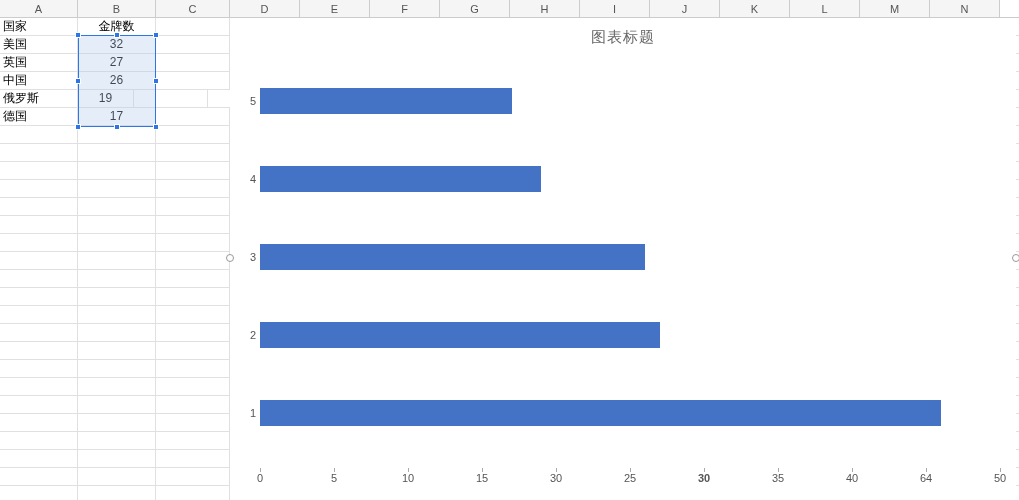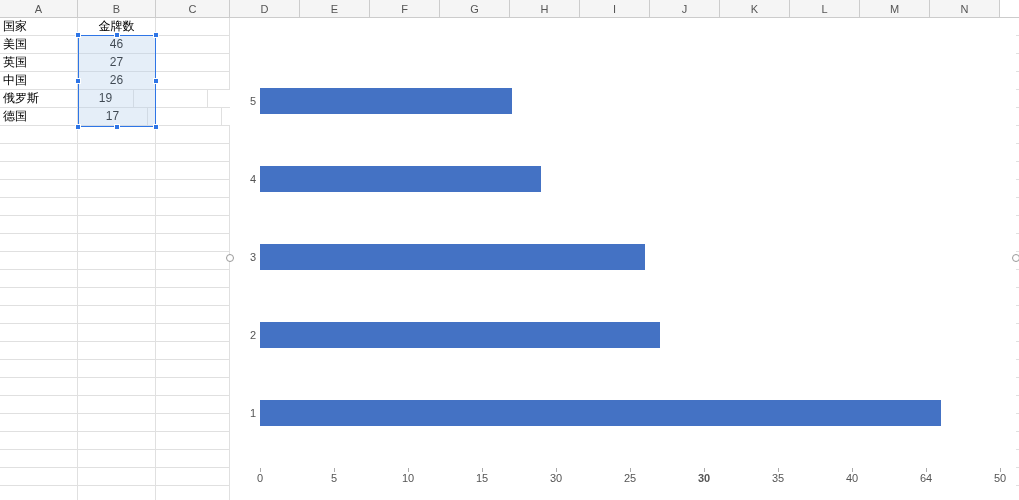--- a/index.html
+++ b/index.html
@@ -146,41 +146,41 @@
 <div class="grid-body">
 
   <div class="grid-row">
     <div class="cell" style="width:78px">国家</div>
     <div class="cell center" style="width:78px">金牌数</div>
     <div class="cell" style="width:74px"></div>
   </div>
 
   <div class="grid-row">
     <div class="cell" style="width:78px">美国</div>
-    <div class="cell center" style="width:78px">46</div>
+    <div class="cell center" style="width:78px">32</div>
     <div class="cell" style="width:74px"></div>
   </div>
   <div class="grid-row">
     <div class="cell" style="width:78px">英国</div>
     <div class="cell center" style="width:78px">27</div>
     <div class="cell" style="width:74px"></div>
   </div>
   <div class="grid-row">
     <div class="cell" style="width:78px">中国</div>
     <div class="cell center" style="width:78px">26</div>
     <div class="cell" style="width:74px"></div>
   </div>
   <div class="grid-row">
     <div class="cell" style="width:78px">俄罗斯</div>
     <div class="cell center" style="width:56px">19</div>
     <div class="cell" style="width:74px"></div>
   </div>
   <div class="grid-row">
     <div class="cell" style="width:78px">德国</div>
-    <div class="cell center" style="width:70px">17</div>
+    <div class="cell center" style="width:78px">17</div>
     <div class="cell" style="width:74px"></div>
   </div>
 
   <div class="grid-row">
       <div class="cell" style="width:78px"></div>
       <div class="cell" style="width:78px"></div>
       <div class="cell" style="width:74px"></div>
     </div>
     <div class="grid-row">
       <div class="cell" style="width:78px"></div>
@@ -289,20 +289,21 @@
     <div class="sel-handle" style="left:-4px; bottom:-4px;"></div>
     <div class="sel-handle" style="right:-4px; bottom:-4px;"></div>
     <div class="sel-handle" style="left:50%; top:-4px; margin-left:-3px;"></div>
     <div class="sel-handle" style="left:50%; bottom:-4px; margin-left:-3px;"></div>
     <div class="sel-handle" style="left:-4px; top:50%; margin-top:-3px;"></div>
     <div class="sel-handle" style="right:-4px; top:50%; margin-top:-3px;"></div>
   </div>
 </div>
 
 <div class="chart-container">
+  <div class="chart-title">图表标题</div>
   <div class="plot-area" id="plot-area">
       <div class="bar" style="left: 0px; top: 26px; width: 251.6px;"></div>
       <div class="y-tick" style="top: 39px;">5</div>
       <div class="bar" style="left: 0px; top: 104px; width: 281.2px;"></div>
       <div class="y-tick" style="top: 117px;">4</div>
       <div class="bar" style="left: 0px; top: 182px; width: 384.8px;"></div>
       <div class="y-tick" style="top: 195px;">3</div>
       <div class="bar" style="left: 0px; top: 260px; width: 399.6px;"></div>
       <div class="y-tick" style="top: 273px;">2</div>
       <div class="bar" style="left: 0px; top: 338px; width: 680.8px;"></div>

